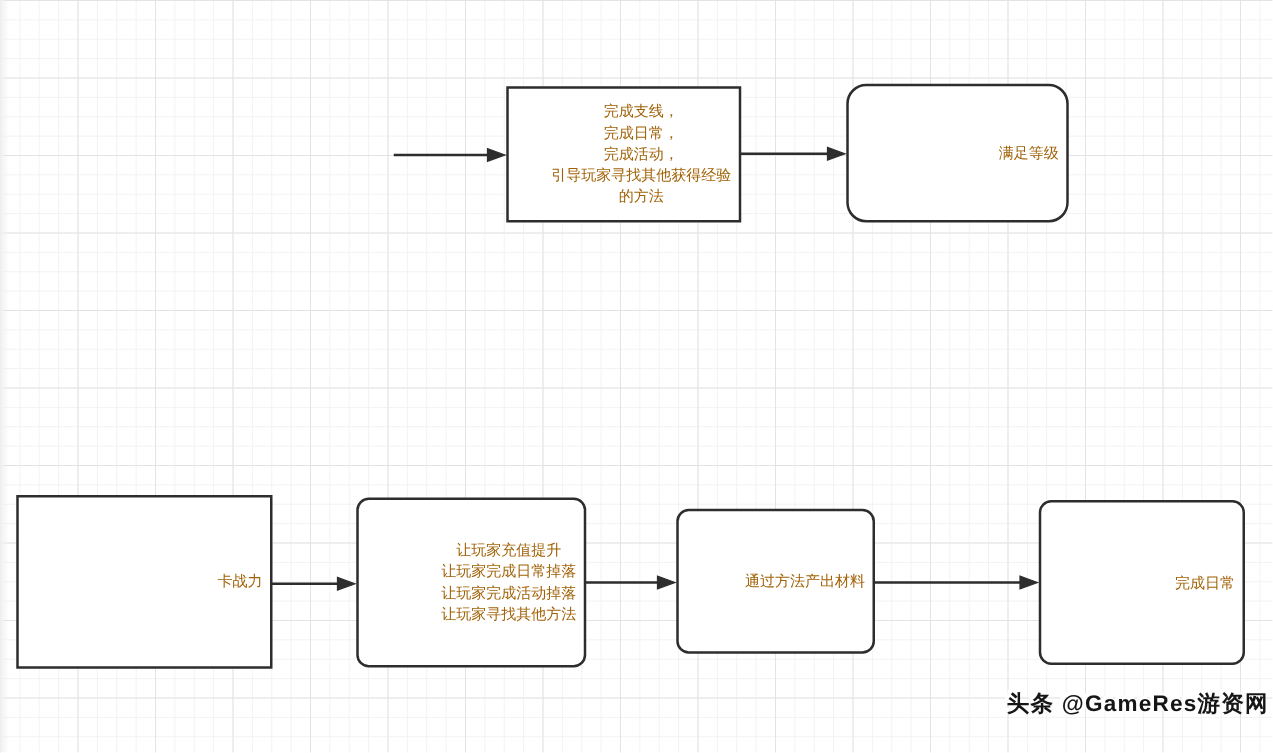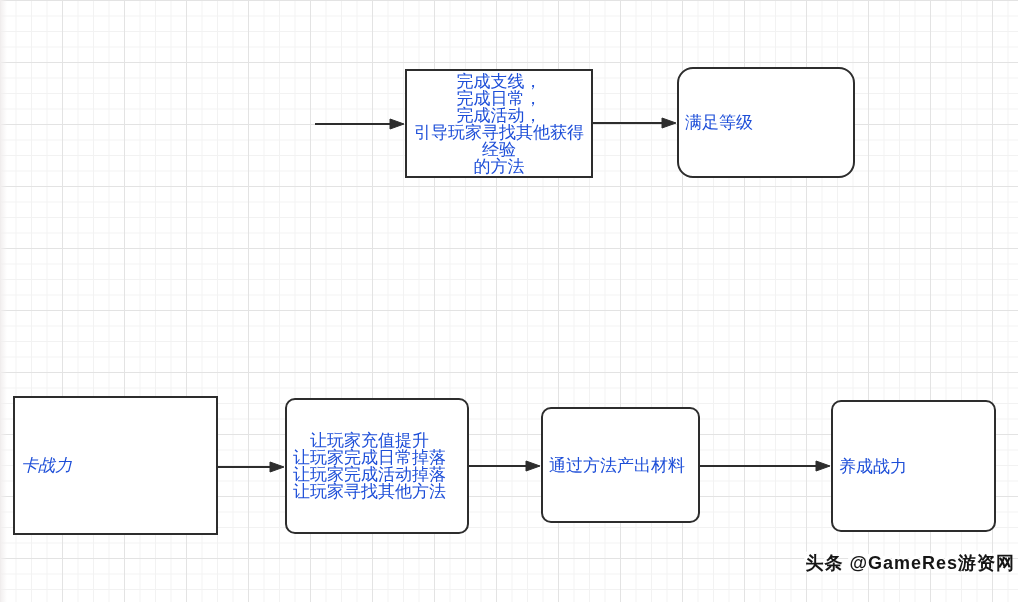--- a/index.html
+++ b/index.html
@@ -33,37 +33,37 @@
     pointer-events: none;
   }
 
   .node {
     position: absolute;
     box-sizing: border-box;
     background: #ffffff;
     border: 2px solid #2d2d2d;
     display: flex;
     align-items: center;
-    justify-content: flex-start;
+    justify-content: flex-end;
     text-align: center;
-    color: #1d4ed8;
-    font-size: 17px;
+    color: #a16207;
+    font-size: 12px;
     line-height: 17px;
   }
   .node .label {
     white-space: pre-line;
     padding: 2px 6px;
   }
   .rounded { border-radius: 10px; }
 
   
   .n-stuck-level       { left:  96px; top:  59px; width: 219px; height: 128px; }
   .n-level-methods     { left: 405px; top:  69px; width: 188px; height: 109px; }
   .n-meet-level        { left: 677px; top:  67px; width: 178px; height: 111px; border-radius: 16px; }
-  .n-stuck-power       { left:  13px; top: 396px; width: 205px; height: 139px; font-style: italic; }
+  .n-stuck-power       { left:  13px; top: 396px; width: 205px; height: 139px; }
   .n-power-methods     { left: 285px; top: 398px; width: 184px; height: 136px; }
   .n-produce-materials { left: 541px; top: 407px; width: 159px; height: 116px; }
   .n-grow-power        { left: 831px; top: 400px; width: 165px; height: 132px; }
 
   .arrows {
     position: absolute;
     left: 0; top: 0;
     width: 1018px;
     height: 602px;
     pointer-events: none;
@@ -109,21 +109,21 @@
   <div class="node rounded n-produce-materials">
     <span class="label">通过方法产出材料</span>
   </div>
   <div class="node rounded n-power-methods">
     <span class="label">让玩家充值提升
 让玩家完成日常掉落
 让玩家完成活动掉落
 让玩家寻找其他方法</span>
   </div>
   <div class="node rounded n-grow-power">
-    <span class="label">养成战力</span>
+    <span class="label">完成日常</span>
   </div>
 
   <svg class="arrows" viewBox="0 0 1018 602" xmlns="http://www.w3.org/2000/svg">
     <g stroke="#2d2d2d" fill="#2d2d2d">
       <line x1="315" y1="124" x2="391" y2="124" stroke-width="2"></line>
       <polygon points="404,124 390,119 390,129" stroke-width="1"></polygon>
     </g>
     <g stroke="#2d2d2d" fill="#2d2d2d">
       <line x1="592" y1="123" x2="663" y2="123" stroke-width="2"></line>
       <polygon points="676,123 662,118 662,128" stroke-width="1"></polygon>

